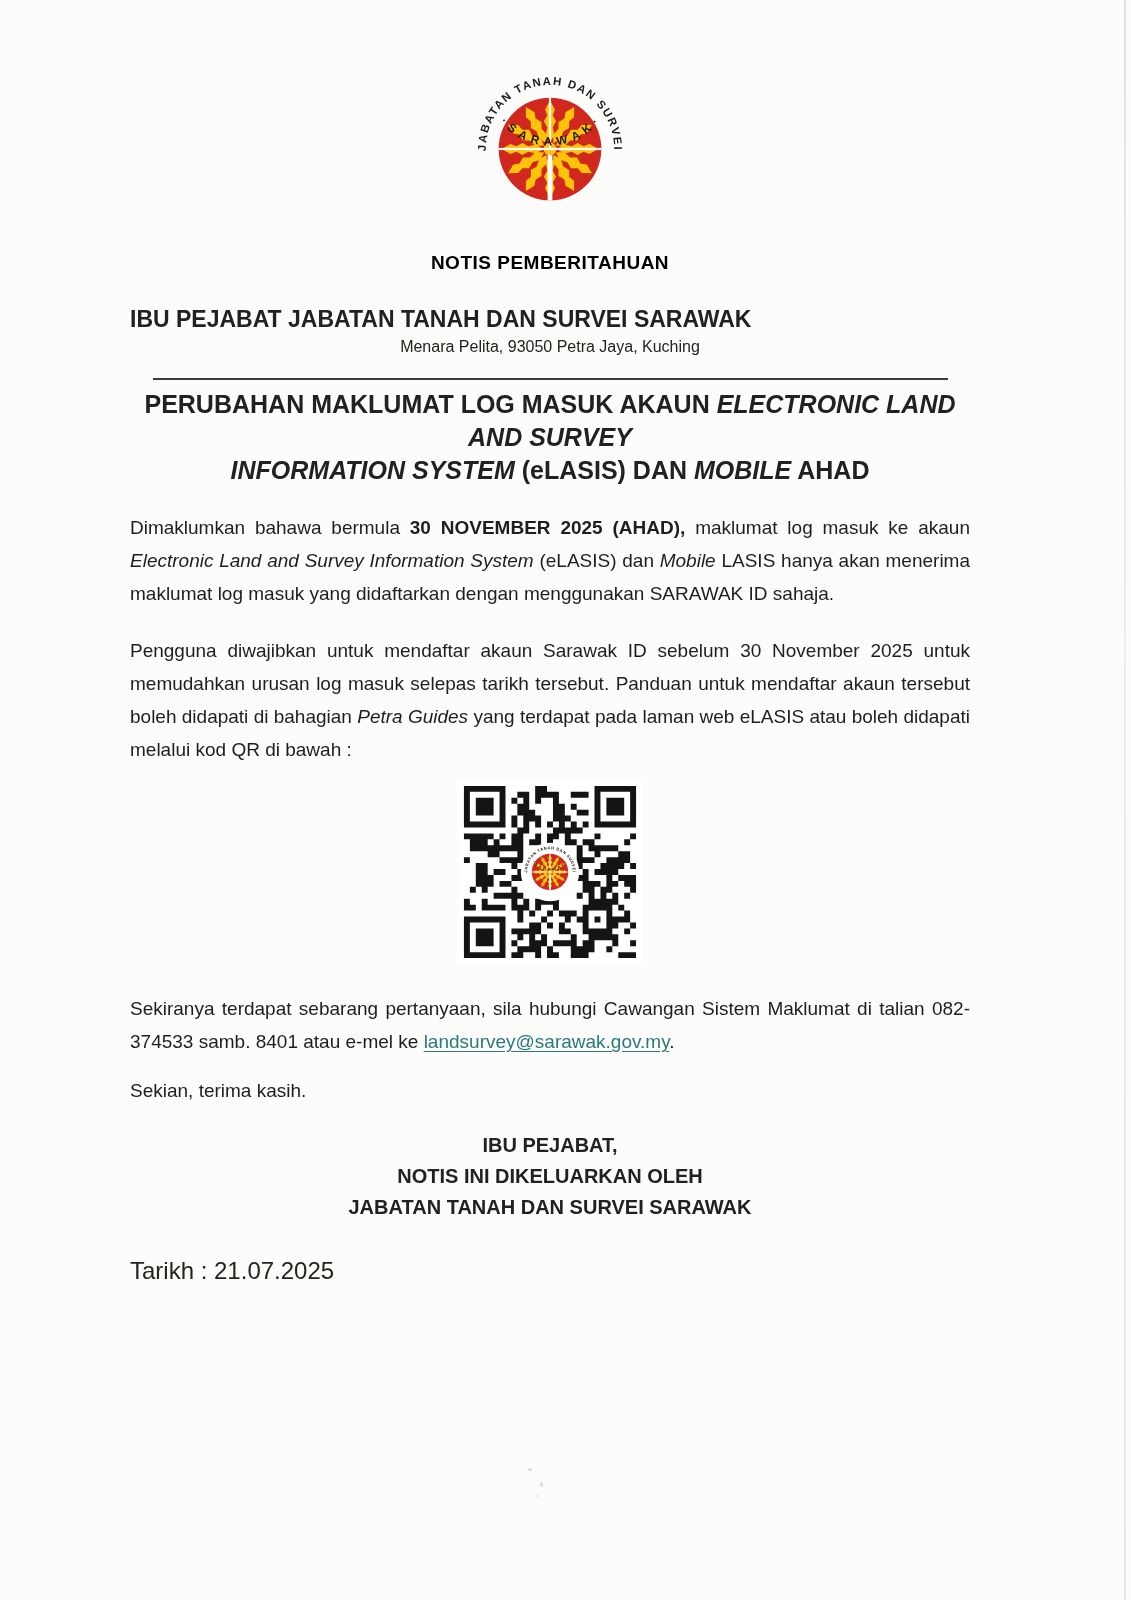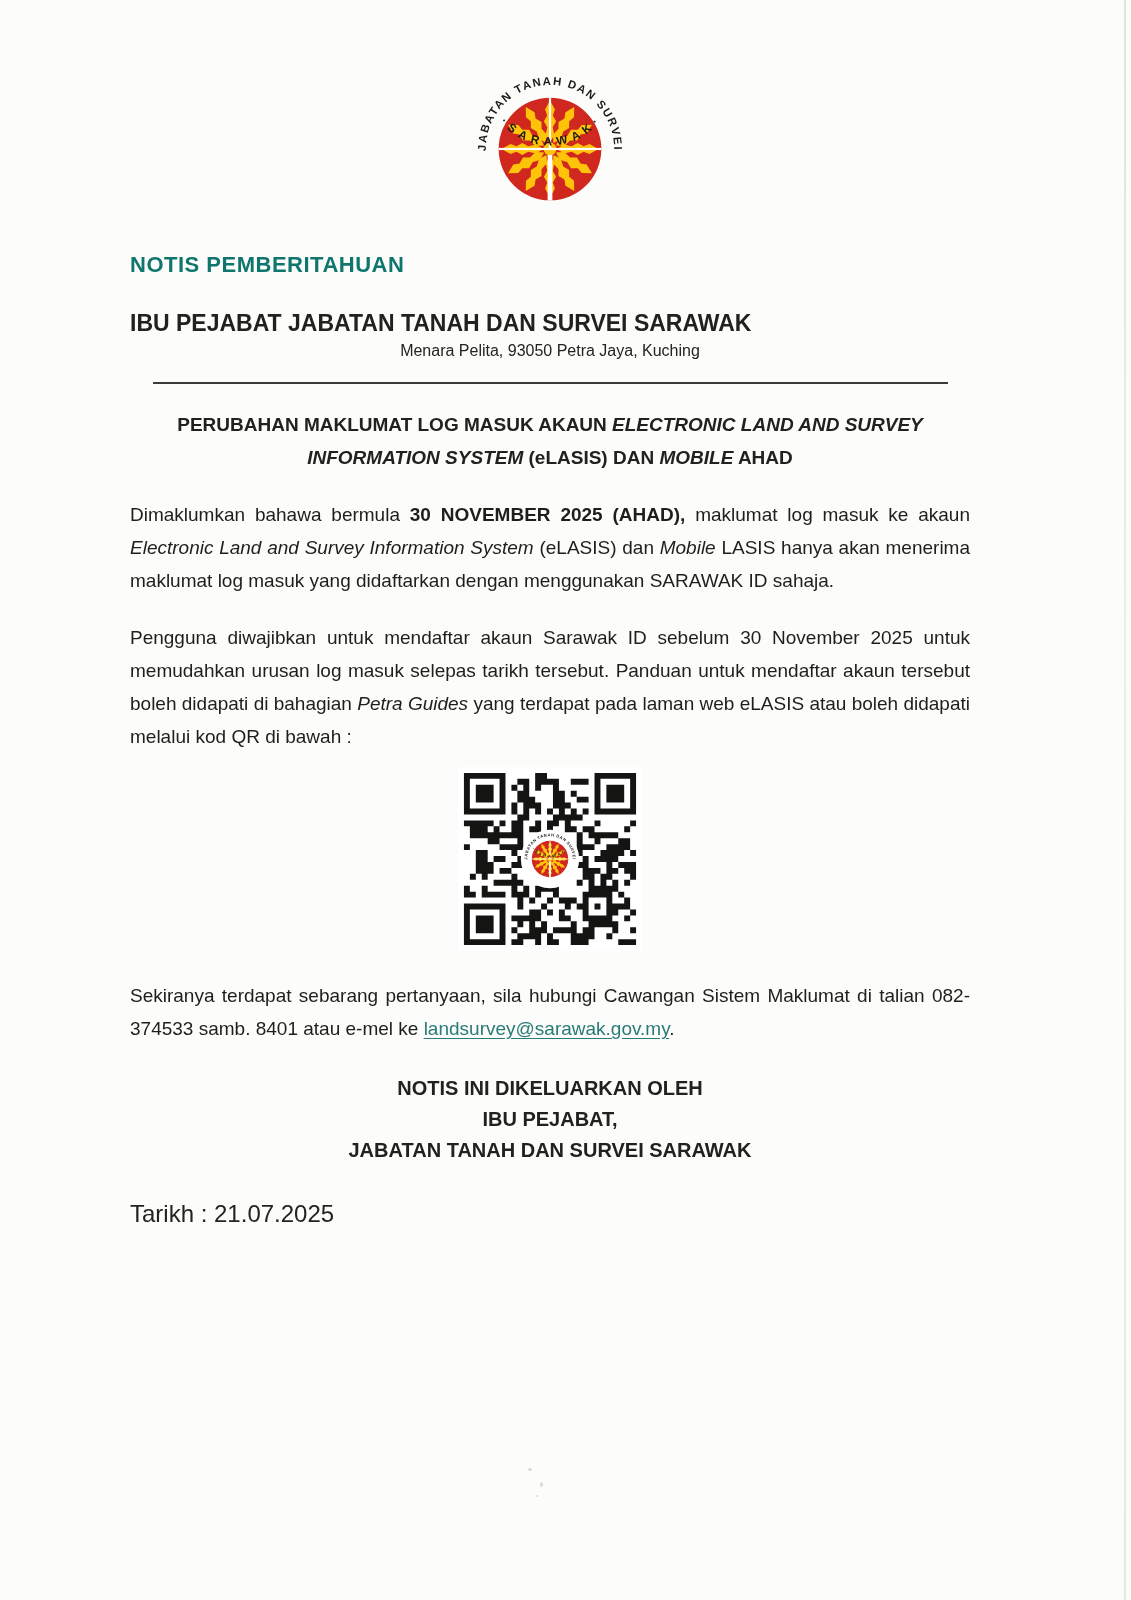--- a/index.html
+++ b/index.html
@@ -18,39 +18,39 @@
     background:linear-gradient(#d9ded9, #e6e9e4 40%, #dfe4df);
     opacity:.8;
   }
   .speck { position:absolute; background:#9a9a96; border-radius:50%; opacity:.35; }
   .content {
     position:absolute; left:130px; top:0; width:840px;
   }
   .logo-row { margin-top:70px; text-align:center; }
   .logo-svg { width:158px; height:158px; }
   .doc-title {
-    margin-top:20px; text-align:left;
-    font-size:22px; font-weight:bold; color:#0f766e;
+    margin-top:20px; text-align:center;
+    font-size:19px; font-weight:bold; color:#000000;
     letter-spacing:.5px;
   }
   .org-name {
     margin-top:32px; text-align:left;
     font-size:23px; font-weight:bold; color:#21211f;
   }
   .org-addr {
     margin-top:5px; text-align:center;
     font-size:16px; color:#23231f;
   }
   .rule {
     margin:22px auto 0 auto; width:795px; height:0;
     border-top:2px solid #3c3c3a;
   }
   .subject {
-    margin-top:24px; text-align:center;
-    font-size:19px; font-weight:bold; line-height:33px; color:#21211f;
+    margin-top:8px; text-align:center;
+    font-size:25px; font-weight:bold; line-height:33px; color:#21211f;
   }
   .subject i { font-style:italic; }
   .para {
     margin-top:24px; text-align:justify;
     font-size:19px; line-height:33px; color:#1e1e1c;
   }
   .para b { font-weight:bold; }
   .para i { font-style:italic;margin-top:18px; }
   .para a {
     color:#2a7a78; text-decoration:underline; text-underline-offset:3px; cursor:pointer;
@@ -139,24 +139,25 @@
           <path d="M6 6h6v6h-6zM12 6h6v6h-6zM18 6h6v6h-6zM24 6h6v6h-6zM30 6h6v6h-6zM36 6h6v6h-6zM42 6h6v6h-6zM6 12h6v6h-6zM42 12h6v6h-6zM6 18h6v6h-6zM18 18h6v6h-6zM24 18h6v6h-6zM30 18h6v6h-6zM42 18h6v6h-6zM6 24h6v6h-6zM18 24h6v6h-6zM24 24h6v6h-6zM30 24h6v6h-6zM42 24h6v6h-6zM6 30h6v6h-6zM18 30h6v6h-6zM24 30h6v6h-6zM30 30h6v6h-6zM42 30h6v6h-6zM6 36h6v6h-6zM42 36h6v6h-6zM6 42h6v6h-6zM12 42h6v6h-6zM18 42h6v6h-6zM24 42h6v6h-6zM30 42h6v6h-6zM36 42h6v6h-6zM42 42h6v6h-6zM138 6h6v6h-6zM144 6h6v6h-6zM150 6h6v6h-6zM156 6h6v6h-6zM162 6h6v6h-6zM168 6h6v6h-6zM174 6h6v6h-6zM138 12h6v6h-6zM174 12h6v6h-6zM138 18h6v6h-6zM150 18h6v6h-6zM156 18h6v6h-6zM162 18h6v6h-6zM174 18h6v6h-6zM138 24h6v6h-6zM150 24h6v6h-6zM156 24h6v6h-6zM162 24h6v6h-6zM174 24h6v6h-6zM138 30h6v6h-6zM150 30h6v6h-6zM156 30h6v6h-6zM162 30h6v6h-6zM174 30h6v6h-6zM138 36h6v6h-6zM174 36h6v6h-6zM138 42h6v6h-6zM144 42h6v6h-6zM150 42h6v6h-6zM156 42h6v6h-6zM162 42h6v6h-6zM168 42h6v6h-6zM174 42h6v6h-6zM6 138h6v6h-6zM12 138h6v6h-6zM18 138h6v6h-6zM24 138h6v6h-6zM30 138h6v6h-6zM36 138h6v6h-6zM42 138h6v6h-6zM6 144h6v6h-6zM42 144h6v6h-6zM6 150h6v6h-6zM18 150h6v6h-6zM24 150h6v6h-6zM30 150h6v6h-6zM42 150h6v6h-6zM6 156h6v6h-6zM18 156h6v6h-6zM24 156h6v6h-6zM30 156h6v6h-6zM42 156h6v6h-6zM6 162h6v6h-6zM18 162h6v6h-6zM24 162h6v6h-6zM30 162h6v6h-6zM42 162h6v6h-6zM6 168h6v6h-6zM42 168h6v6h-6zM6 174h6v6h-6zM12 174h6v6h-6zM18 174h6v6h-6zM24 174h6v6h-6zM30 174h6v6h-6zM36 174h6v6h-6zM42 174h6v6h-6zM126 126h6v6h-6zM132 126h6v6h-6zM138 126h6v6h-6zM144 126h6v6h-6zM150 126h6v6h-6zM126 132h6v6h-6zM150 132h6v6h-6zM126 138h6v6h-6zM138 138h6v6h-6zM150 138h6v6h-6zM126 144h6v6h-6zM150 144h6v6h-6zM126 150h6v6h-6zM132 150h6v6h-6zM138 150h6v6h-6zM144 150h6v6h-6zM150 150h6v6h-6zM54 42h6v6h-6zM42 54h6v6h-6zM66 42h6v6h-6zM42 66h6v6h-6zM78 42h6v6h-6zM42 78h6v6h-6zM90 42h6v6h-6zM42 90h6v6h-6zM102 42h6v6h-6zM42 102h6v6h-6zM114 42h6v6h-6zM42 114h6v6h-6zM126 42h6v6h-6zM42 126h6v6h-6zM78 6h6v6h-6zM84 6h6v6h-6zM60 12h6v6h-6zM66 12h6v6h-6zM78 12h6v6h-6zM84 12h6v6h-6zM90 12h6v6h-6zM96 12h6v6h-6zM114 12h6v6h-6zM120 12h6v6h-6zM126 12h6v6h-6zM54 18h6v6h-6zM66 18h6v6h-6zM78 18h6v6h-6zM96 18h6v6h-6zM60 24h6v6h-6zM66 24h6v6h-6zM96 24h6v6h-6zM102 24h6v6h-6zM114 24h6v6h-6zM60 30h6v6h-6zM66 30h6v6h-6zM72 30h6v6h-6zM96 30h6v6h-6zM102 30h6v6h-6zM120 30h6v6h-6zM126 30h6v6h-6zM54 36h6v6h-6zM66 36h6v6h-6zM72 36h6v6h-6zM78 36h6v6h-6zM96 36h6v6h-6zM102 36h6v6h-6zM108 36h6v6h-6zM60 48h6v6h-6zM66 48h6v6h-6zM96 48h6v6h-6zM102 48h6v6h-6zM108 48h6v6h-6zM114 48h6v6h-6zM120 48h6v6h-6zM6 54h6v6h-6zM12 54h6v6h-6zM18 54h6v6h-6zM24 54h6v6h-6zM30 54h6v6h-6zM54 54h6v6h-6zM60 54h6v6h-6zM78 54h6v6h-6zM90 54h6v6h-6zM96 54h6v6h-6zM108 54h6v6h-6zM138 54h6v6h-6zM174 54h6v6h-6zM12 60h6v6h-6zM18 60h6v6h-6zM24 60h6v6h-6zM36 60h6v6h-6zM54 60h6v6h-6zM60 60h6v6h-6zM72 60h6v6h-6zM78 60h6v6h-6zM90 60h6v6h-6zM108 60h6v6h-6zM114 60h6v6h-6zM126 60h6v6h-6zM132 60h6v6h-6zM168 60h6v6h-6zM12 66h6v6h-6zM18 66h6v6h-6zM24 66h6v6h-6zM30 66h6v6h-6zM36 66h6v6h-6zM48 66h6v6h-6zM54 66h6v6h-6zM60 66h6v6h-6zM120 66h6v6h-6zM132 66h6v6h-6zM138 66h6v6h-6zM144 66h6v6h-6zM150 66h6v6h-6zM156 66h6v6h-6zM30 72h6v6h-6zM36 72h6v6h-6zM60 72h6v6h-6zM120 72h6v6h-6zM138 72h6v6h-6zM162 72h6v6h-6zM168 72h6v6h-6zM6 78h6v6h-6zM48 78h6v6h-6zM54 78h6v6h-6zM60 78h6v6h-6zM120 78h6v6h-6zM126 78h6v6h-6zM132 78h6v6h-6zM150 78h6v6h-6zM156 78h6v6h-6zM162 78h6v6h-6zM168 78h6v6h-6zM18 84h6v6h-6zM24 84h6v6h-6zM54 84h6v6h-6zM120 84h6v6h-6zM144 84h6v6h-6zM150 84h6v6h-6zM156 84h6v6h-6zM162 84h6v6h-6zM174 84h6v6h-6zM18 90h6v6h-6zM24 90h6v6h-6zM36 90h6v6h-6zM60 90h6v6h-6zM126 90h6v6h-6zM138 90h6v6h-6zM144 90h6v6h-6zM150 90h6v6h-6zM156 90h6v6h-6zM18 96h6v6h-6zM24 96h6v6h-6zM30 96h6v6h-6zM54 96h6v6h-6zM60 96h6v6h-6zM120 96h6v6h-6zM126 96h6v6h-6zM150 96h6v6h-6zM162 96h6v6h-6zM168 96h6v6h-6zM174 96h6v6h-6zM18 102h6v6h-6zM24 102h6v6h-6zM30 102h6v6h-6zM48 102h6v6h-6zM126 102h6v6h-6zM132 102h6v6h-6zM138 102h6v6h-6zM150 102h6v6h-6zM156 102h6v6h-6zM168 102h6v6h-6zM174 102h6v6h-6zM12 108h6v6h-6zM24 108h6v6h-6zM54 108h6v6h-6zM126 108h6v6h-6zM132 108h6v6h-6zM144 108h6v6h-6zM150 108h6v6h-6zM174 108h6v6h-6zM36 114h6v6h-6zM48 114h6v6h-6zM54 114h6v6h-6zM60 114h6v6h-6zM120 114h6v6h-6zM132 114h6v6h-6zM144 114h6v6h-6zM156 114h6v6h-6zM168 114h6v6h-6zM6 120h6v6h-6zM24 120h6v6h-6zM54 120h6v6h-6zM66 120h6v6h-6zM78 120h6v6h-6zM84 120h6v6h-6zM90 120h6v6h-6zM96 120h6v6h-6zM132 120h6v6h-6zM138 120h6v6h-6zM144 120h6v6h-6zM150 120h6v6h-6zM156 120h6v6h-6zM6 126h6v6h-6zM12 126h6v6h-6zM24 126h6v6h-6zM30 126h6v6h-6zM36 126h6v6h-6zM54 126h6v6h-6zM60 126h6v6h-6zM66 126h6v6h-6zM78 126h6v6h-6zM96 126h6v6h-6zM162 126h6v6h-6zM60 132h6v6h-6zM72 132h6v6h-6zM90 132h6v6h-6zM102 132h6v6h-6zM108 132h6v6h-6zM114 132h6v6h-6zM168 132h6v6h-6zM60 138h6v6h-6zM84 138h6v6h-6zM108 138h6v6h-6zM120 138h6v6h-6zM156 138h6v6h-6zM162 138h6v6h-6zM168 138h6v6h-6zM72 144h6v6h-6zM78 144h6v6h-6zM90 144h6v6h-6zM102 144h6v6h-6zM156 144h6v6h-6zM174 144h6v6h-6zM54 150h6v6h-6zM60 150h6v6h-6zM66 150h6v6h-6zM72 150h6v6h-6zM78 150h6v6h-6zM102 150h6v6h-6zM108 150h6v6h-6zM168 150h6v6h-6zM60 156h6v6h-6zM72 156h6v6h-6zM84 156h6v6h-6zM114 156h6v6h-6zM132 156h6v6h-6zM138 156h6v6h-6zM144 156h6v6h-6zM150 156h6v6h-6zM156 156h6v6h-6zM54 162h6v6h-6zM72 162h6v6h-6zM78 162h6v6h-6zM84 162h6v6h-6zM96 162h6v6h-6zM102 162h6v6h-6zM108 162h6v6h-6zM114 162h6v6h-6zM126 162h6v6h-6zM132 162h6v6h-6zM156 162h6v6h-6zM174 162h6v6h-6zM60 168h6v6h-6zM66 168h6v6h-6zM72 168h6v6h-6zM78 168h6v6h-6zM90 168h6v6h-6zM114 168h6v6h-6zM120 168h6v6h-6zM126 168h6v6h-6zM132 168h6v6h-6zM150 168h6v6h-6zM54 174h6v6h-6zM60 174h6v6h-6zM78 174h6v6h-6zM90 174h6v6h-6zM96 174h6v6h-6zM114 174h6v6h-6zM120 174h6v6h-6zM126 174h6v6h-6zM162 174h6v6h-6zM168 174h6v6h-6zM174 174h6v6h-6z" fill="#141412"></path>
           <circle cx="93" cy="93" r="29.5" fill="#ffffff"></circle>
           <use href="#emblem-full" transform="translate(93,93) scale(0.355)"></use>
         </svg>
     </div>
 
     <p class="para">
       <span>Sekiranya terdapat sebarang pertanyaan, sila hubungi Cawangan Sistem Maklumat di talian 082-374533 samb. 8401 atau e-mel ke </span><a>landsurvey@sarawak.gov.my</a><span>.</span>
     </p>
 
+    <div class="closing-solo">Sekian, terima kasih.</div>
 
     <div class="issued">
+      <div>IBU PEJABAT,</div>
       <div>NOTIS INI DIKELUARKAN OLEH</div>
-      <div>IBU PEJABAT,</div>
       <div>JABATAN TANAH DAN SURVEI SARAWAK</div>
     </div>
 
     <div class="date-line">Tarikh : 21.07.2025</div>
 
   </div>
 
   <div class="speck" style="left:528px; top:1468px; width:4px; height:3px;"></div>
   <div class="speck" style="left:540px; top:1482px; width:3px; height:5px;"></div>
   <div class="speck" style="left:536px; top:1495px; width:2px; height:2px;"></div>

